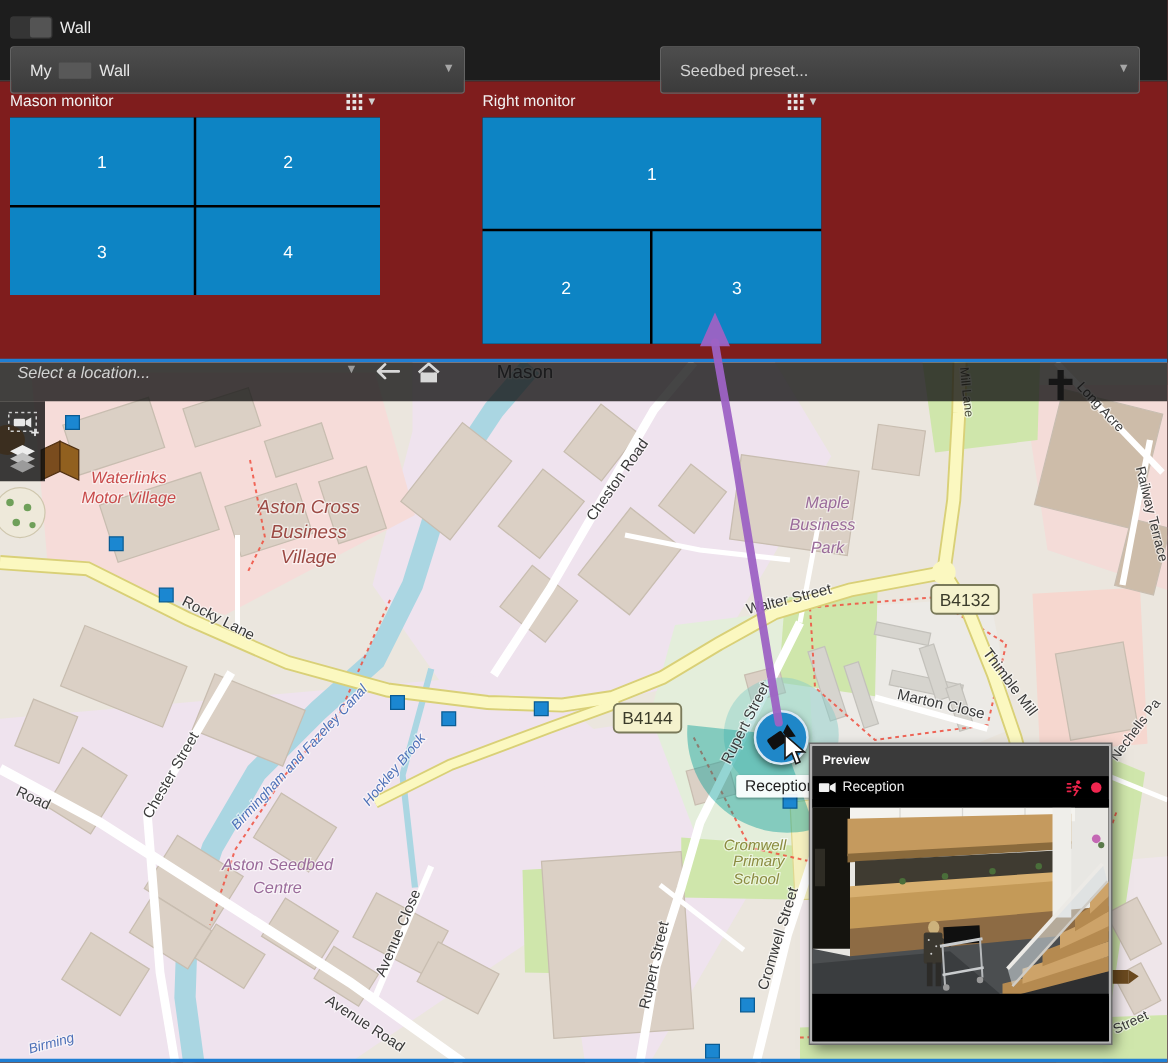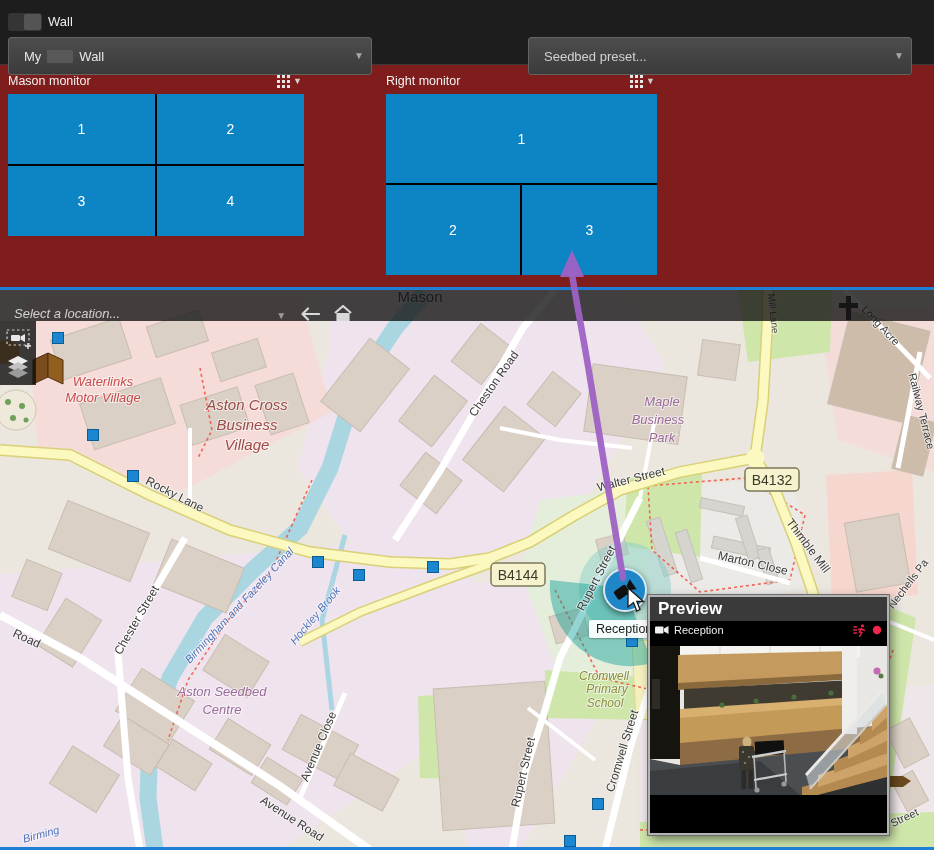--- a/index.html
+++ b/index.html
@@ -26,39 +26,39 @@
   .tile{background:var(--tile,#0d84c4);display:flex;align-items:center;justify-content:center;color:#fff;font-size:14px;}
   .panel-left{left:8px;width:296px;}
   .panel-left .tiles{margin-top:2px;height:142px;display:grid;grid-template-columns:147px 147px;grid-template-rows:70px 70px;gap:2px;}
   .panel-right{left:366px;width:271px;margin-left:20px;}
   .panel-right .tiles{margin-top:2px;height:181px;display:grid;grid-template-columns:134px 135px;grid-template-rows:89px 90px;gap:2px;}
   .panel-right .tile.wide{grid-column:1 / span 2;}
   .hline{position:absolute;left:0;width:934px;background:var(--accent,#1f7fd4);}
   
   .map-wrap{position:absolute;left:0;top:290px;width:934px;height:560px;background:#ebe6de;}
   .map-toolbar{position:absolute;left:0;top:0;width:934px;height:31px;background:rgba(17,17,17,0.78);z-index:6;
-               display:flex;align-items:flex-end;color:#cfcfcf;}
+               display:flex;align-items:flex-start;color:#cfcfcf;}
   .loc-text{font-style:italic;font-size:13px;margin-left:14px;color:#d2d2d2;}
   .tb-caret{margin-left:156px;color:#9a9a9a;font-size:10px;}
   .tb-ico{margin-left:14px;display:flex;align-items:center;}
   .tool-strip{position:absolute;left:0;top:31px;width:36px;height:64px;background:rgba(14,14,14,0.8);z-index:6;}
   .strip-ico{position:absolute;left:6px;}
   
   .map-svg{position:absolute;left:0;top:0;z-index:1;}
   
   .cam-marker{position:absolute;left:603px;top:568px;width:44px;height:44px;border-radius:50%;
               background:#1f87c8;border:2px solid #d9e8f3;box-sizing:border-box;z-index:30;
               box-shadow:0 2px 6px rgba(0,0,0,.55);display:flex;align-items:center;justify-content:center;}
   .recep-label{position:absolute;left:589px;top:620px;background:rgba(255,255,255,.93);color:#1c1c1c;
                font-size:12.5px;padding:2px 7px;border-radius:2px;z-index:25;box-shadow:0 1px 2px rgba(0,0,0,.3);}
   .cursor{position:absolute;left:626px;top:588px;z-index:70;}
   
   .preview{position:absolute;left:648px;top:595px;width:241px;z-index:50;background:#101010;
            border:2px solid #b4b4b4;box-shadow:0 0 0 1px #6c6c6c,3px 4px 10px rgba(0,0,0,.5);box-sizing:border-box;}
-  .preview-head{height:24px;line-height:24px;background:#3a3a3a;color:#fff;font-weight:bold;font-size:17px;padding-left:8px;}
+  .preview-head{height:24px;line-height:24px;background:#3a3a3a;color:#fff;font-weight:bold;font-size:10px;padding-left:8px;}
   .cam-bar{height:18px;background:#000;display:flex;align-items:center;gap:5px;padding:0 5px;}
   .cam-bar .nm{color:#efefef;font-size:11px;flex:1;}
   .video{position:relative;height:194px;background:#000;}
   
   .arrow-svg{position:absolute;left:0;top:0;z-index:40;pointer-events:none;}
 </style>
 </head>
 <body>
 
 <div class="app" style="--tile: #0d84c4; --accent: #1f7fd4;">

